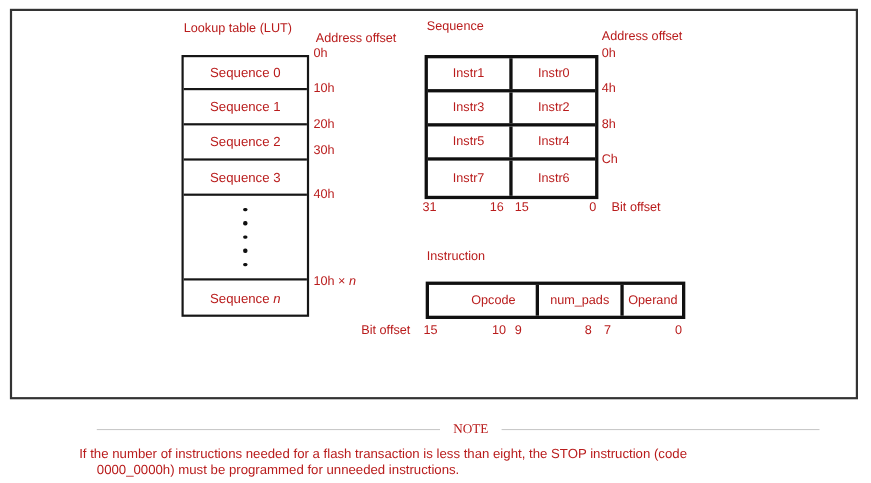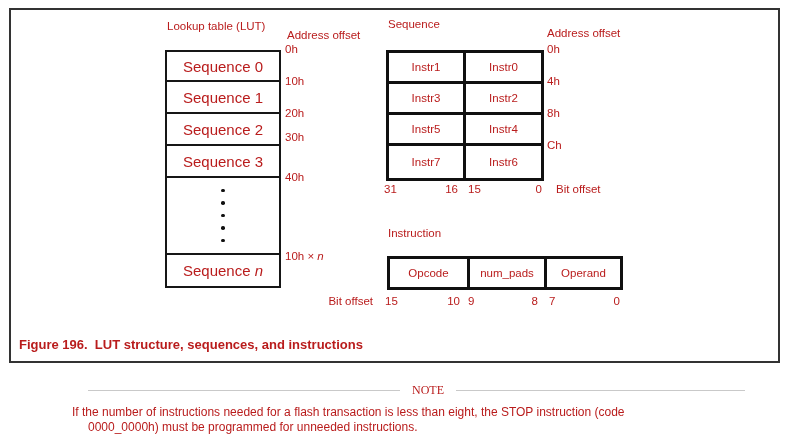--- a/index.html
+++ b/index.html
@@ -14,38 +14,38 @@
   .bit{font-size:11.5px;line-height:12px;white-space:pre;text-align:right;}
   .right{text-align:right;}
   .var{font-style:italic;}
 
   .figure-frame{left:9px;top:8px;width:771px;height:355px;border:2px solid #333;box-sizing:border-box;}
 
   
   .lut-table{left:165px;top:50px;width:116px;height:238px;border:2px solid #161616;
     box-sizing:border-box;display:flex;flex-direction:column;}
   .lut-row{display:flex;align-items:center;justify-content:center;
-    border-bottom:2px solid #161616;box-sizing:border-box;font-size:15px;flex:0 0 auto;}
+    border-bottom:2px solid #161616;box-sizing:border-box;font-size:12px;flex:0 0 auto;}
   .lut-row.nob{border-bottom:none;}
   .dotcol{display:flex;flex-direction:column;align-items:center;justify-content:center;
     gap:9px;border-bottom:2px solid #161616;box-sizing:border-box;flex:0 0 auto;}
   .dot{width:3.5px;height:3.5px;border-radius:50%;background:#101010;}
 
   
   .seq-table{left:386px;top:50px;width:158px;height:131px;border:3px solid #101010;
     box-sizing:border-box;display:flex;flex-direction:column;}
   .seq-row{display:flex;height:31px;border-bottom:3px solid #101010;box-sizing:border-box;flex:0 0 auto;}
   .seq-row.last{border-bottom:none;flex:1;height:auto;}
   .seq-cell{display:flex;align-items:center;justify-content:center;font-size:11.5px;box-sizing:border-box;}
   .seq-cell.l{width:77px;border-right:3px solid #101010;}
   .seq-cell.r{flex:1;}
 
   
   .instr-table{left:387px;top:256px;width:236px;height:34px;border:3px solid #101010;
-    box-sizing:border-box;display:flex;}
+    box-sizing:border-box;display:flex;padding-left:20px;}
   .instr-cell{display:flex;align-items:center;justify-content:center;font-size:11.5px;box-sizing:border-box;}
   .instr-cell.c0{width:80px;border-right:3px solid #101010;}
   .instr-cell.c1{width:77px;border-right:3px solid #101010;}
   .instr-cell.c2{flex:1;}
 
   .caption{left:19px;top:337px;font-size:13px;font-weight:bold;white-space:pre;line-height:15px;}
 
   
   .note-head{left:88px;top:384px;width:657px;display:flex;align-items:center;font-family:Liberation Serif, serif;}
   .rule{height:1px;background:#c9c9c9;}
@@ -128,21 +128,20 @@
   </div>
 
   <div class="abs bit right" style="left:290px;top:295px;width:83px;">Bit offset</div>
   <div class="abs bit" style="left:385px;top:295px;">15</div>
   <div class="abs bit right" style="left:385px;top:295px;width:75px;">10</div>
   <div class="abs bit" style="left:468px;top:295px;">9</div>
   <div class="abs bit right" style="left:468px;top:295px;width:70px;">8</div>
   <div class="abs bit" style="left:549px;top:295px;">7</div>
   <div class="abs bit right" style="left:549px;top:295px;width:71px;">0</div>
 
-  <div class="abs caption">Figure 196.  LUT structure, sequences, and instructions</div>
 
   <div class="abs note-head">
     <div class="rule leftr"></div>
     <div class="note-label">NOTE</div>
     <div class="rule rightr"></div>
   </div>
   <div class="abs note-text" style="left:72px;top:406px;">If the number of instructions needed for a flash transaction is less than eight, the STOP instruction (code</div>
   <div class="abs note-text" style="left:88px;top:421px;text-align:center;">0000_0000h) must be programmed for unneeded instructions.</div>
 
 </div>

